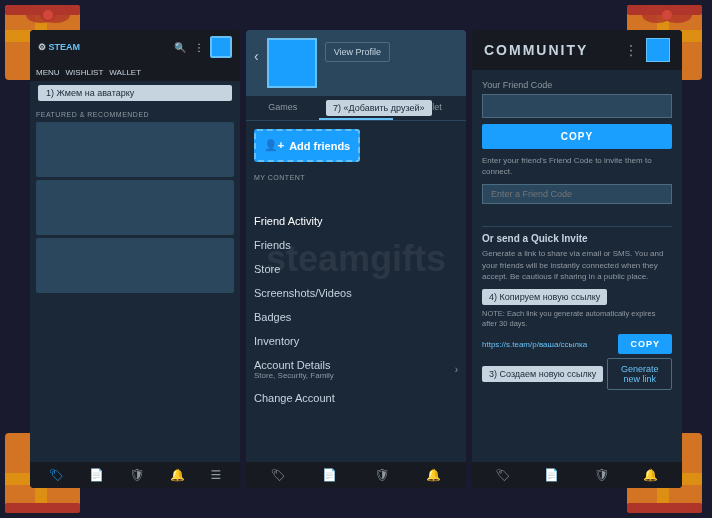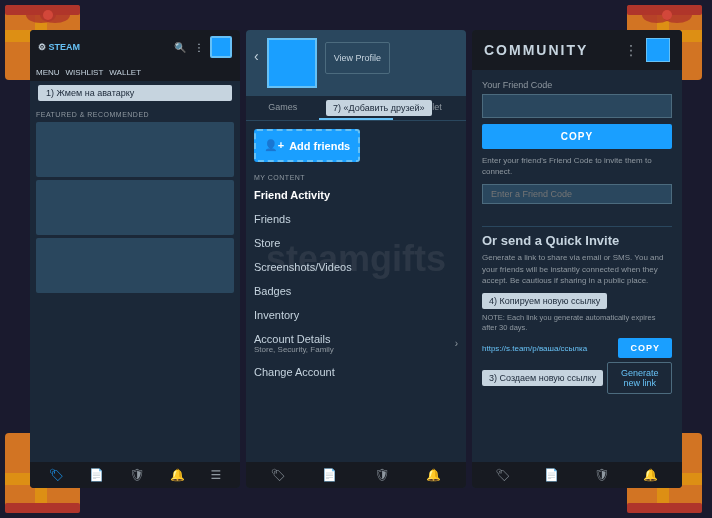--- a/index.html
+++ b/index.html
@@ -153,21 +153,21 @@
       background: #1a9fff;
       border: 2px solid #67c1f5;
       flex-shrink: 0;
     }
 
     .view-profile-btn {
       background: #2a475e;
       border: 1px solid #4c6b7e;
       color: #c6d4df;
       font-size: 9px;
-      padding: 10px 8px;
+      padding: 4px 8px;
       border-radius: 2px;
       margin-top: 4px;
     }
 
     .tooltip-2 {
       position: absolute;
       top: 70px;
       left: 80px;
       background: #c6d4df;
       color: #1b2838;
@@ -223,21 +223,21 @@
 
     .menu-item {
       padding: 6px 8px;
       color: #c6d4df;
       font-size: 11px;
       cursor: pointer;
       display: flex;
       align-items: center;
       justify-content: space-between;
     }
-    .menu-item.bold { font-weight: bold; color: #fff; }
+    .menu-item.bold { font-weight: normal; color: #fff; margin-top: 26px; }
 
     .menu-arrow {
       color: #8f98a0;
       font-size: 10px;
     }
 
     .profile-bottom-nav {
       position: absolute;
       bottom: 0;
       left: 0;
@@ -343,21 +343,21 @@
     }
 
     .divider {
       border: none;
       border-top: 1px solid #2a475e;
       margin: 6px 0;
     }
 
     .quick-invite-title {
       color: #c6d4df;
-      font-size: 13px;
+      font-size: 10px;
       font-weight: bold;
       margin-bottom: 4px;
     }
 
     .quick-invite-desc {
       color: #8f98a0;
       font-size: 8px;
       line-height: 1.4;
       margin-bottom: 4px;
     }

